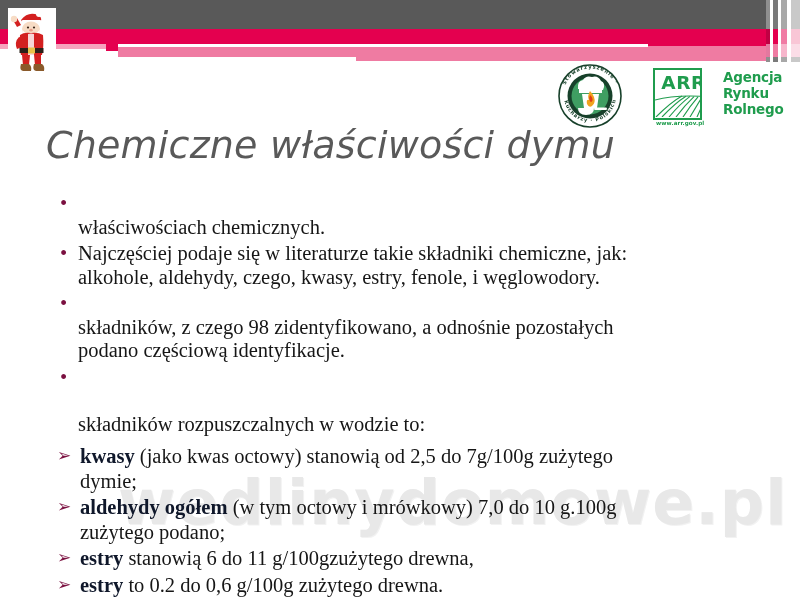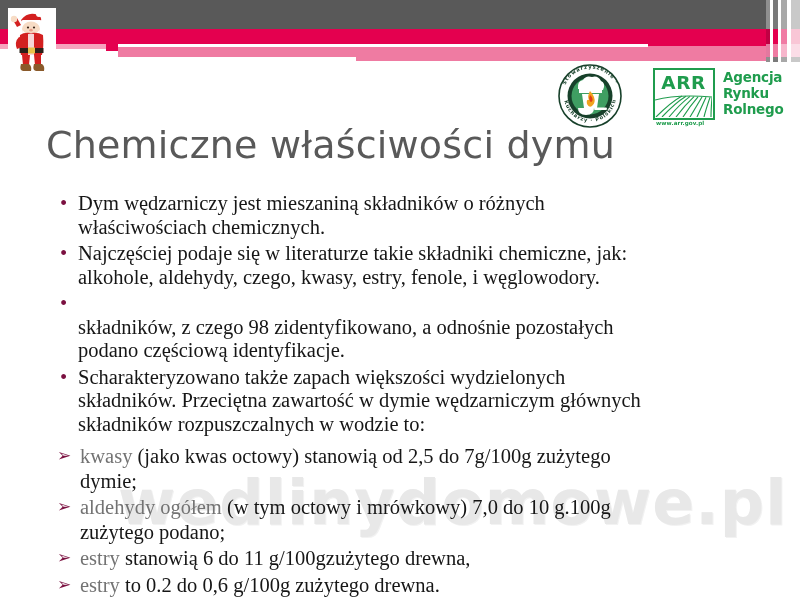--- a/index.html
+++ b/index.html
@@ -132,21 +132,21 @@
     width: 68px; height: 66px;
   }
   .logo-arr {
     position: absolute;
     left: 653px; top: 68px;
     width: 148px; height: 60px;
   }
   .arr-badge {
     position: absolute;
     left: 0; top: 0;
-    width: 62px; height: 52px;
+    width: 49px; height: 52px;
     border: 2.5px solid #1f9c4d;
     box-sizing: border-box;
     overflow: hidden;
     background: #ffffff;
   }
   .arr-text {
     position: absolute;
     left: 70px; top: 1px;
     width: 80px;
     color: #1f9c4d;
@@ -172,20 +172,21 @@
     position: absolute;
     left: 46px; top: 122px;
     width: 700px;
     font-family: "DejaVu Sans", sans-serif;
     font-weight: normal;
     font-size: 38px;
     line-height: 46px;
     color: #595959;
     letter-spacing: 0.2px;
     white-space: nowrap;
+    font-style: italic;
   }
 
   
   .watermark {
     position: absolute;
     left: 118px; top: 472px;
     width: 700px;
     font-family: "DejaVu Sans", sans-serif;
     font-weight: bold;
     font-size: 62px;
@@ -230,21 +231,21 @@
     color: #161616;
   }
   .a-item .arrow {
     position: absolute;
     left: 1px; top: -1px;
     color: #7b1040;
     font-size: 17px;
     line-height: 25px;
     font-family: "DejaVu Sans", sans-serif;
   }
-  .kw { color: #737373; }
+  .kw { color: #0f172a; font-weight: bold; }
   .spacer-4 { height: 5px; }
 </style>
 </head>
 <body>
 
 <div id="slide">
 
   <div class="banner">
     <div class="band-gray"></div>
     <div class="band-crimson"></div>
@@ -363,41 +364,41 @@
   </div>
 
   <div class="slide-title">Chemiczne właściwości dymu</div>
 
   <div class="watermark">wedlinydomowe.pl</div>
 
   <div class="body-area">
 
     <div class="b-item">
       <span class="dot">•</span>
-      <span>Dym wędzarniczy jest mieszaniną składników o różnych</span><br>
+      <br>
       <span>właściwościach chemicznych.</span>
     </div>
 
     <div class="b-item">
       <span class="dot">•</span>
       <span>Najczęściej podaje się w literaturze takie składniki chemiczne, jak:</span><br>
       <span>alkohole, aldehydy, czego, kwasy, estry, fenole, i węglowodory.</span>
     </div>
 
     <div class="b-item">
       <span class="dot">•</span>
       <br>
       <span>składników, z czego 98 zidentyfikowano, a odnośnie pozostałych</span><br>
       <span>podano częściową identyfikacje.</span>
     </div>
 
     <div class="b-item">
       <span class="dot">•</span>
-      <span>Scharakteryzowano także zapach większości wydzielonych</span><br>
-      <span>składników. Przeciętna zawartość w dymie wędzarniczym głównych</span><br>
+      <br>
+      <br>
       <span>składników rozpuszczalnych w wodzie to:</span>
     </div>
 
     <div class="spacer-4"></div>
 
     <div class="a-item">
       <span class="arrow">➢</span>
       <span class="kw">kwasy</span><span> (jako kwas octowy) stanowią od 2,5 do 7g/100g zużytego</span><br>
       <span>dymie;</span>
     </div>

